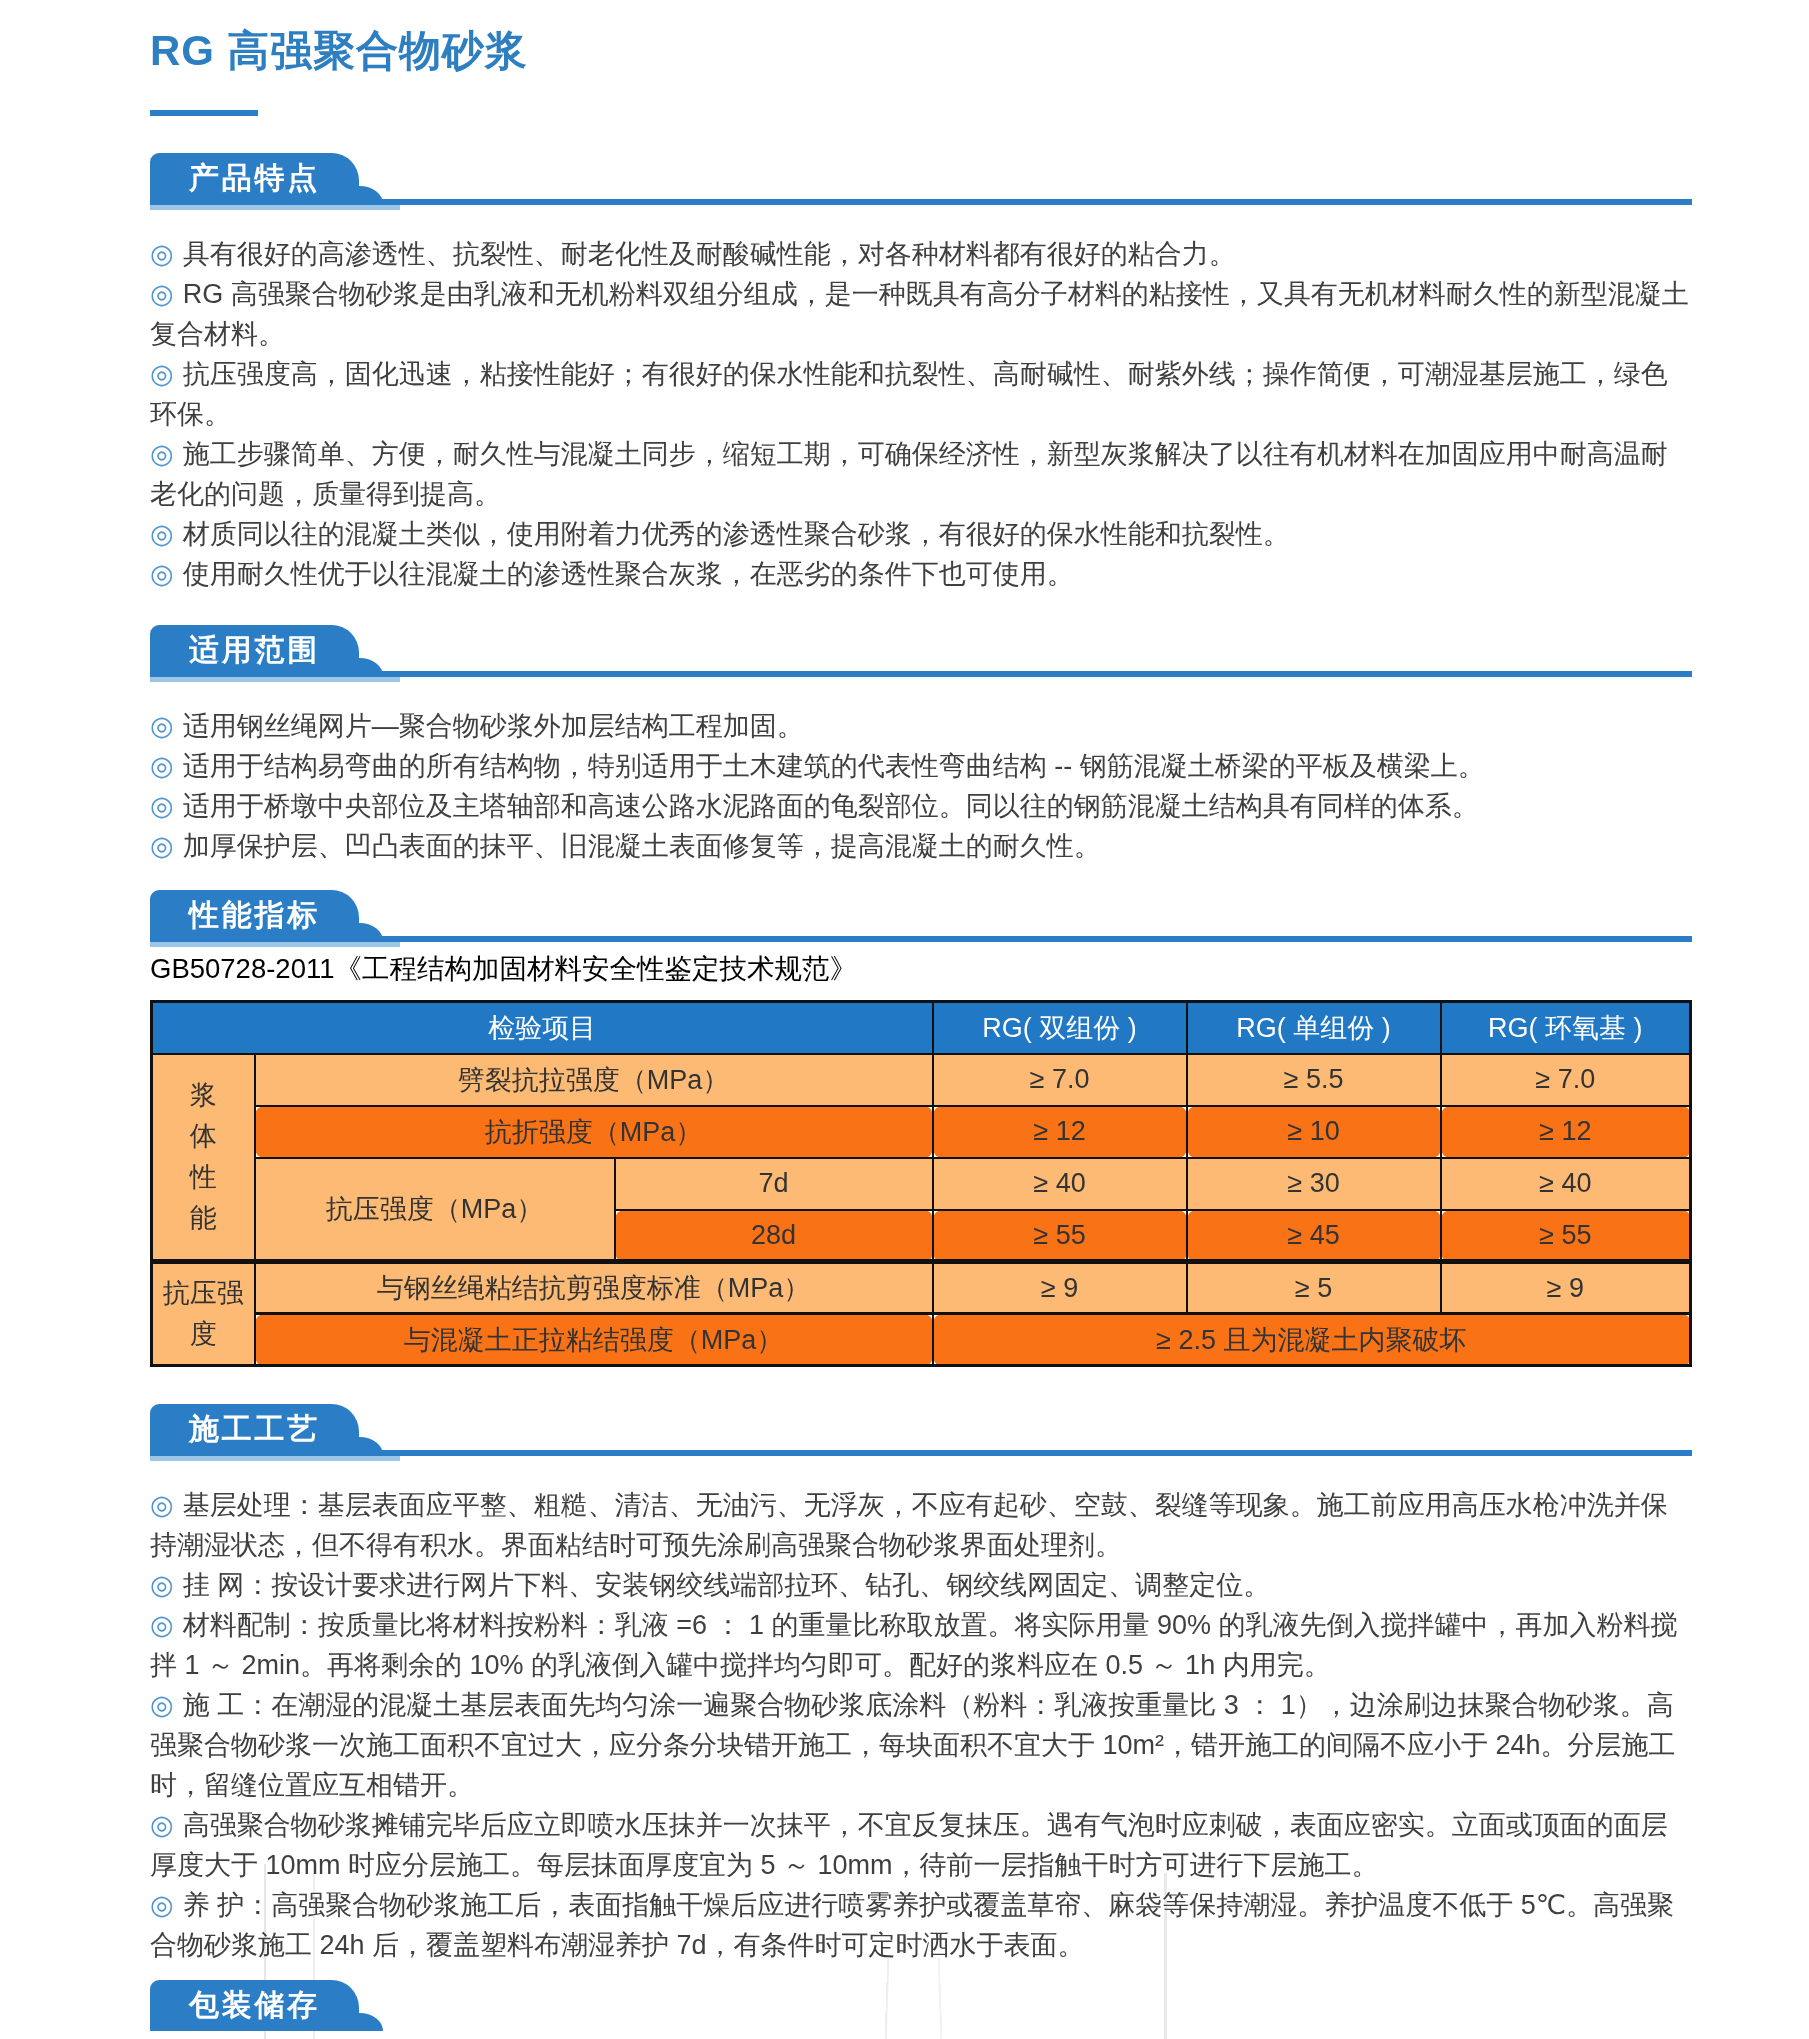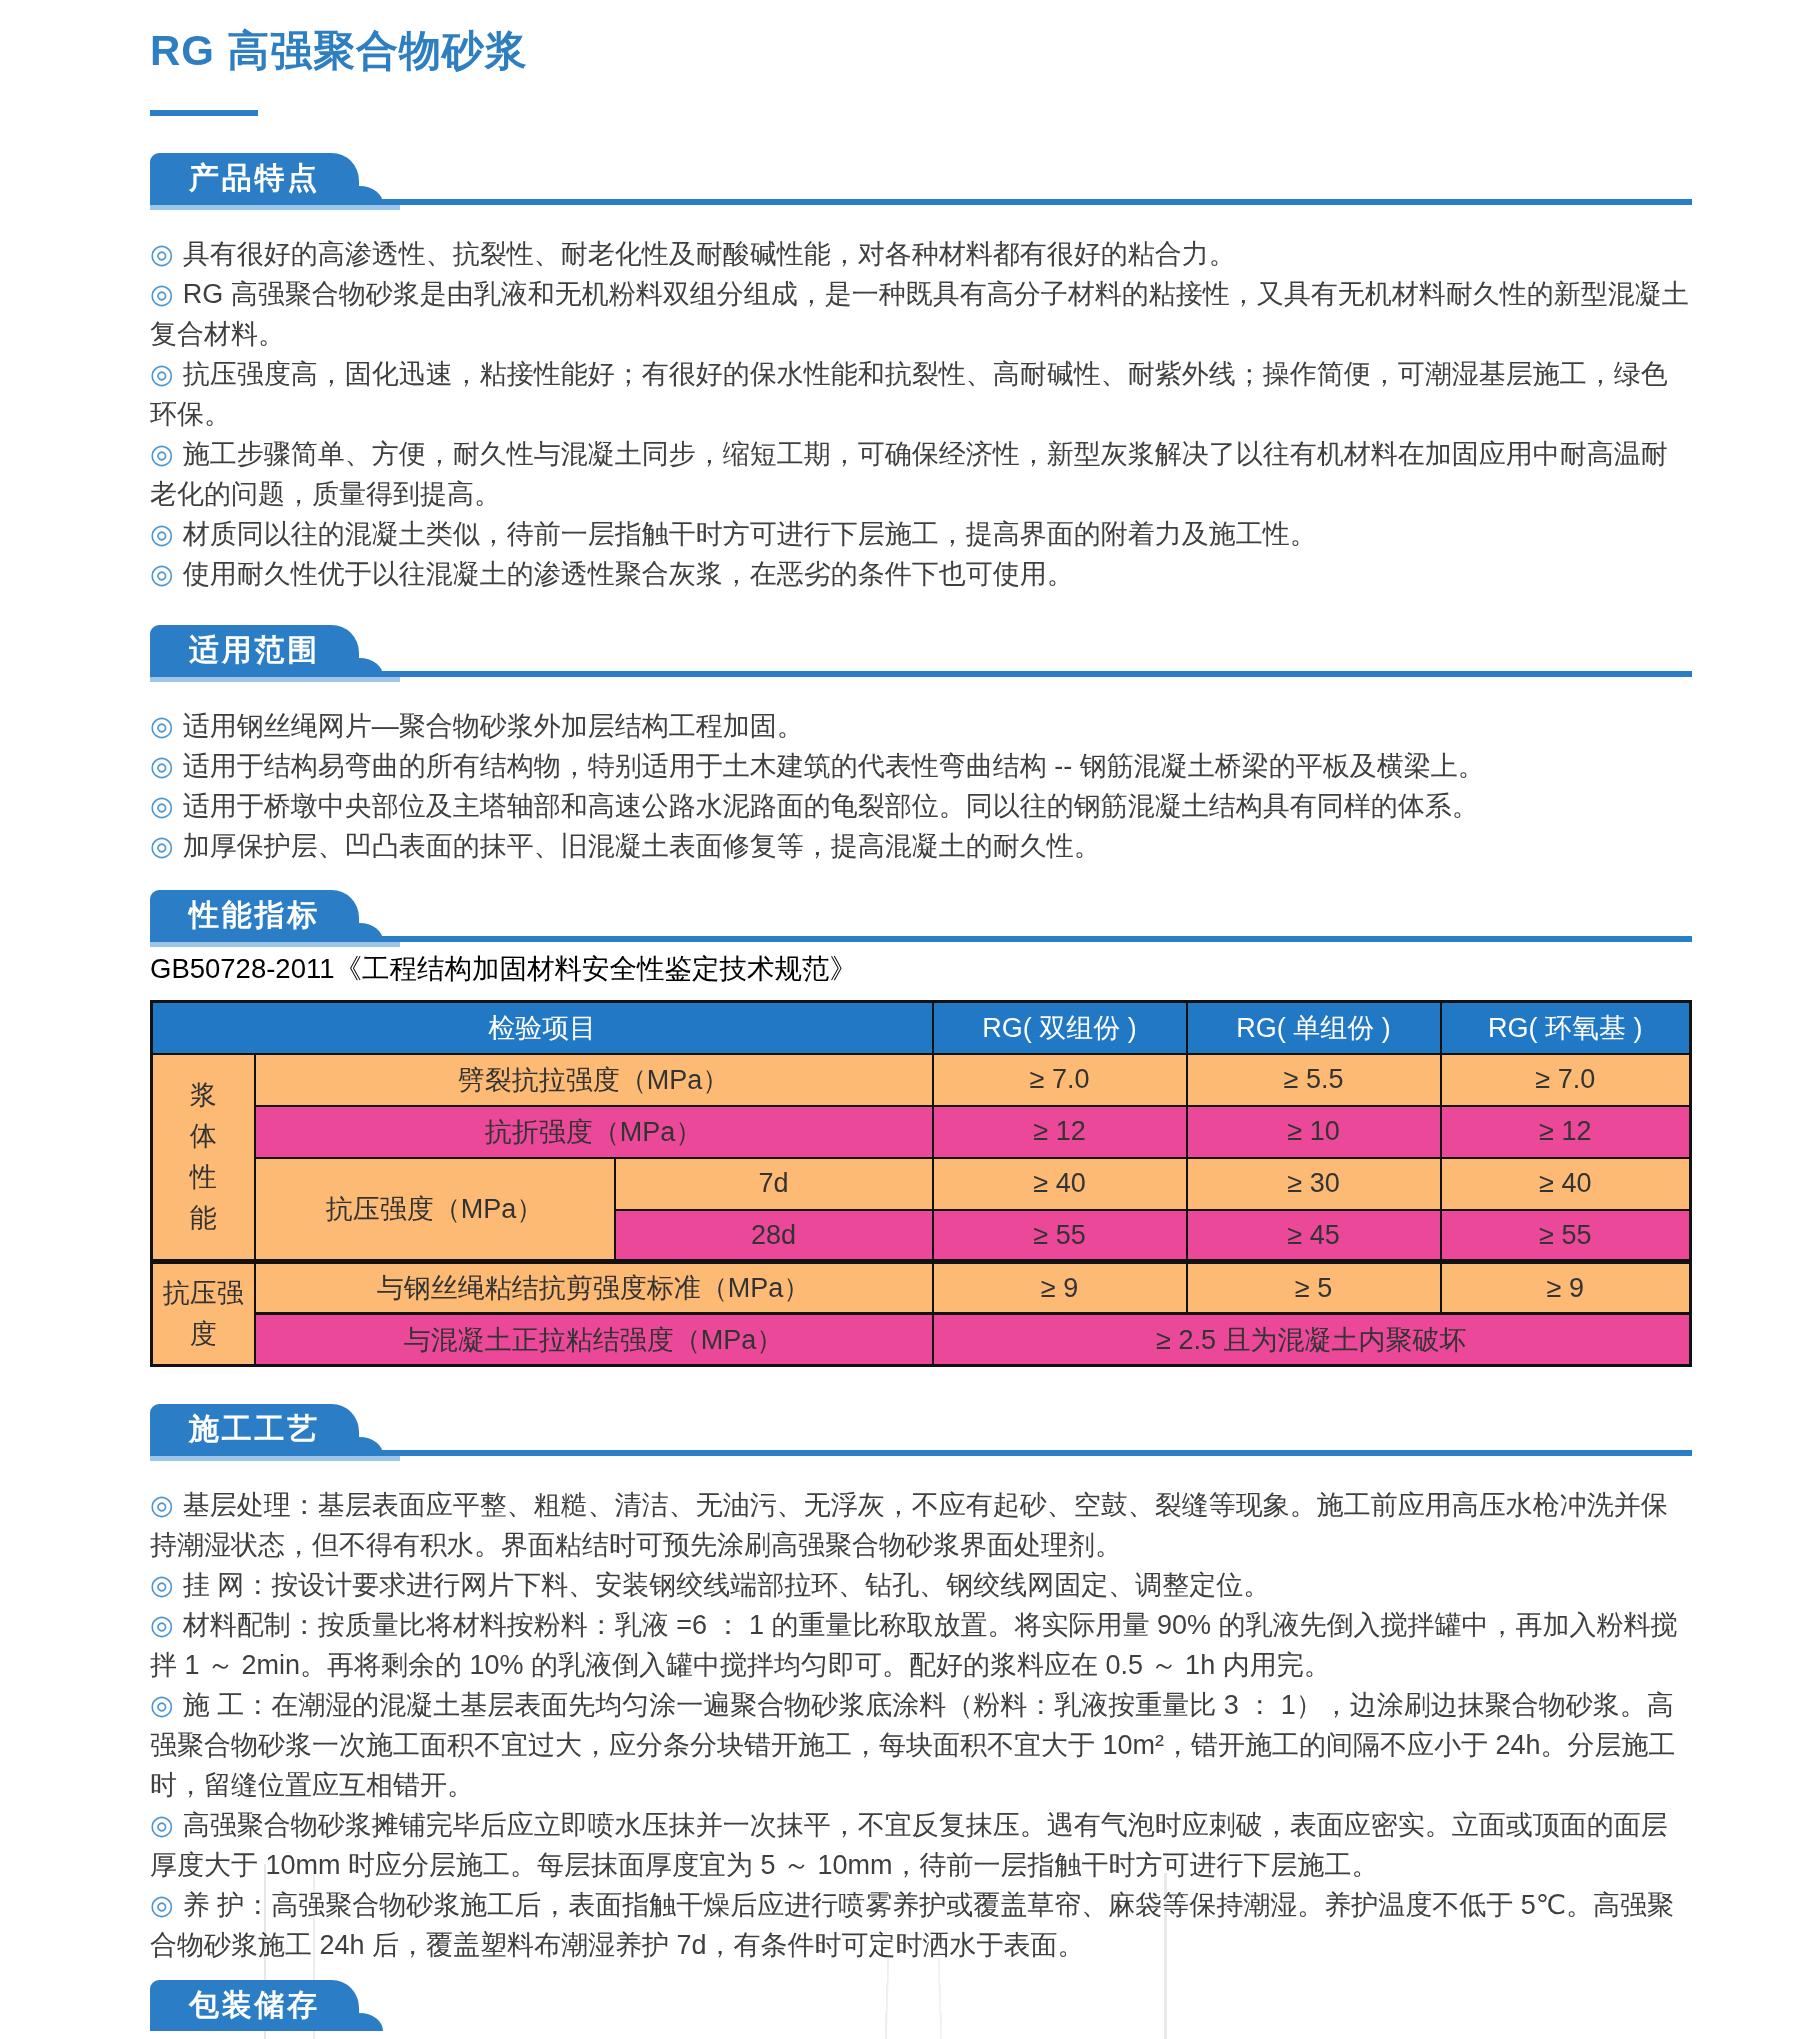--- a/index.html
+++ b/index.html
@@ -58,21 +58,21 @@
     border:3.7px solid #111111; table-layout:fixed;
   }
   table.perf th, table.perf td {
     border:2.8px solid #111111; text-align:center; vertical-align:middle;
     font-size:27px; padding:0; height:52px; color:#333333;
   }
   table.perf th {
     background:#2178c4; color:#ffffff; font-weight:normal; height:52px;
   }
   td.bg-gray { background:#fdba74; }
-  td.bg-white { background:#ec4899; }
+  td.bg-white { background:#f97316;border-radius:9px; }
   .vert {
     width:1.3em; margin:0 auto; word-break:break-all;
     line-height:41px; text-align:center;
   }
   .g2 { padding:0 5.5px; word-break:break-all; line-height:41px; text-align:center; }
   tr.bt-heavy td { border-top-width:5.5px; }
   tr.bt-mid td { border-top-width:3.7px; }
 
   
   .ghost { position:absolute; z-index:0; }
@@ -101,21 +101,21 @@
       <div class="sec-rule-light"></div>
       <div class="sec-badge">
         <span>产品特点</span>
       </div>
     </div>
     <div class="bullets">
       <div class="bullet"><span class="mark">◎</span><span>具有很好的高渗透性、抗裂性、耐老化性及耐酸碱性能，对各种材料都有很好的粘合力。</span></div>
       <div class="bullet"><span class="mark">◎</span><span>RG 高强聚合物砂浆是由乳液和无机粉料双组分组成，是一种既具有高分子材料的粘接性，又具有无机材料耐久性的新型混凝土复合材料。</span></div>
       <div class="bullet"><span class="mark">◎</span><span>抗压强度高，固化迅速，粘接性能好；有很好的保水性能和抗裂性、高耐碱性、耐紫外线；操作简便，可潮湿基层施工，绿色环保。</span></div>
       <div class="bullet"><span class="mark">◎</span><span>施工步骤简单、方便，耐久性与混凝土同步，缩短工期，可确保经济性，新型灰浆解决了以往有机材料在加固应用中耐高温耐老化的问题，质量得到提高。</span></div>
-      <div class="bullet"><span class="mark">◎</span><span>材质同以往的混凝土类似，待前一层指触干时方可进行下层施工，提高界面的附着力及施工性。</span></div>
+      <div class="bullet"><span class="mark">◎</span><span>材质同以往的混凝土类似，使用附着力优秀的渗透性聚合砂浆，有很好的保水性能和抗裂性。</span></div>
       <div class="bullet"><span class="mark">◎</span><span>使用耐久性优于以往混凝土的渗透性聚合灰浆，在恶劣的条件下也可使用。</span></div>
     </div>
   </section>
 
   <section>
     <div class="sec-head mt-scope">
       <div class="sec-rule"></div>
       <div class="sec-rule-light"></div>
       <div class="sec-badge">
         <span>适用范围</span>

